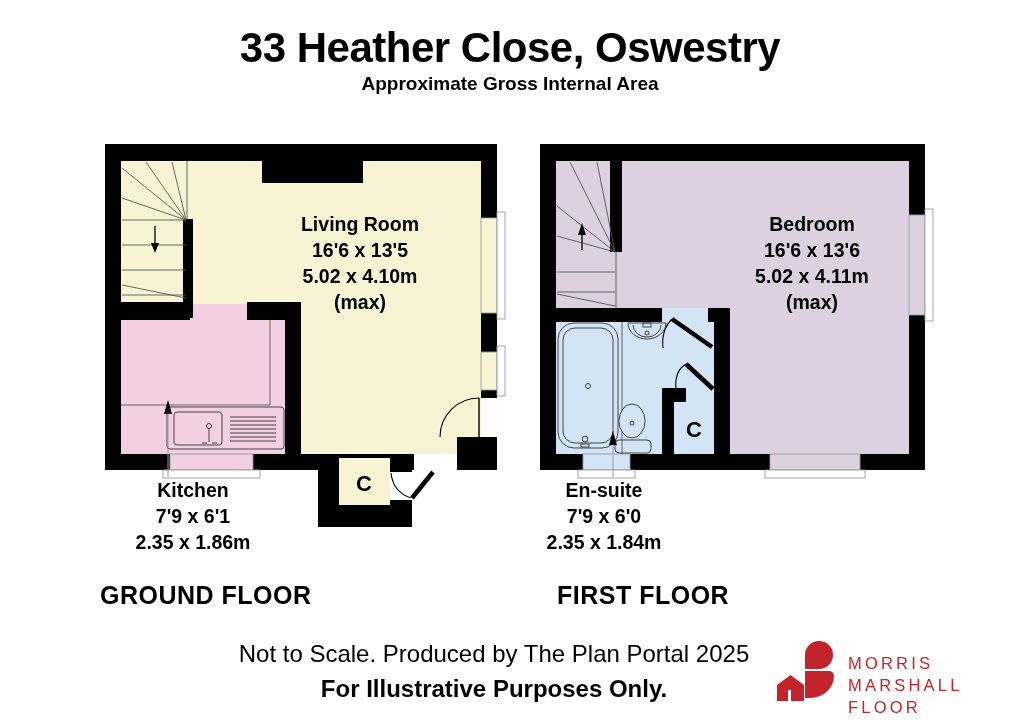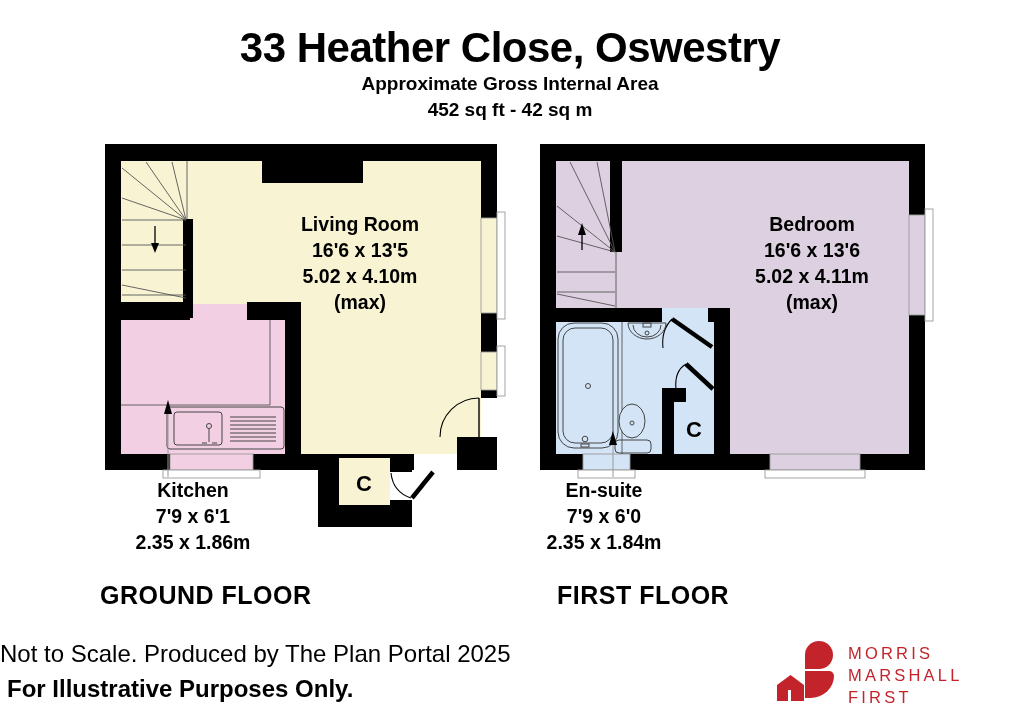--- a/index.html
+++ b/index.html
@@ -24,47 +24,46 @@
   .leader{stroke:#999;stroke-width:1;fill:none;}
   .leaf{stroke:#000;stroke-width:4.5;fill:none;}
   .arc{stroke:#000;stroke-width:1.1;fill:none;}
   .doorline{stroke:#000;stroke-width:1.4;fill:none;}
   .arrowhead{fill:#000;}
   text{fill:#000;}
   .room-label{font:700 19.5px "Liberation Sans",sans-serif;text-anchor:middle;}
   .c-label{font:700 22px "Liberation Sans",sans-serif;text-anchor:middle;}
   .floor-label{font:700 25px "Liberation Sans",sans-serif;text-anchor:start;letter-spacing:0.5px;}
   
-  #footer{position:absolute;top:640px;left:0;width:988px;color:#000;}
+  #footer{position:absolute;top:640px;left:0;width:988px;text-align:center;color:#000;}
   #footer .f1{font-size:24px;font-weight:400;line-height:28px;margin:0;}
   #footer .f2{font-size:24px;font-weight:700;line-height:28px;margin:7px;}
   
   #logo{position:absolute;left:772px;top:638px;width:240px;height:76px;}
   #logo .mark{position:absolute;left:0;top:0;width:70px;height:66px;}
   #logo .comma{position:absolute;left:33px;top:3px;width:28px;height:28px;
                background:var(--logo_red);border-radius:50% 50% 50% 0;}
   #logo .leafshape{position:absolute;left:33px;top:33px;width:29px;height:27px;
                background:var(--logo_red);border-radius:0 6px 100% 0;}
   #logo .house{position:absolute;left:5px;top:37px;width:27px;height:26px;
                background:var(--logo_red);
                clip-path:polygon(0 38%,50% 0,100% 38%,100% 100%,0 100%);}
   #logo .house .slit{position:absolute;left:11px;bottom:0;width:3px;height:11px;background:#fff;}
-  #logo .words{position:absolute;left:76px;top:4px;color:var(--logo_red);
+  #logo .words{position:absolute;left:76px;top:14px;color:var(--logo_red);
                font-size:16.5px;font-weight:400;letter-spacing:3.2px;line-height:22px;}
   #logo .words span{display:block;}
 </style>
 </head>
 <body>
 
 <div id="stage">
 
   <div id="header">
     <h1>33 Heather Close, Oswestry</h1>
     <div class="subline">Approximate Gross Internal Area</div>
-    <div class="subline">452 sq ft - 42 sq m</div>
   </div>
 
   <svg id="plan" width="1020" height="720" viewBox="0 0 1020 720">
 
     <g>
 
       <rect class="f-living" x="121" y="161" width="360" height="293"></rect>
       <rect class="f-kitchen" x="121" y="304" width="164" height="150"></rect>
 
       <g class="f-wall">
@@ -261,17 +260,17 @@
     <div class="mark">
       <div class="comma"></div>
       <div class="leafshape"></div>
       <div class="house">
           <div class="slit"></div>
         </div>
     </div>
     <div class="words">
       <span>MORRIS</span>
       <span>MARSHALL</span>
-      <span>FIRST</span>
+      <span>FLOOR</span>
     </div>
   </div>
 
 </div>
 
 </body></html>

